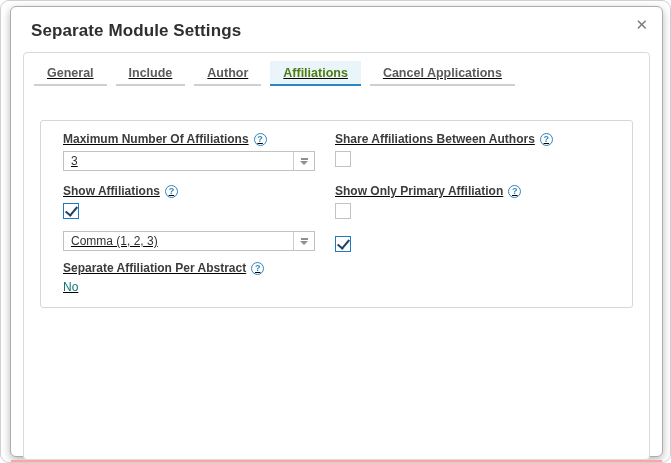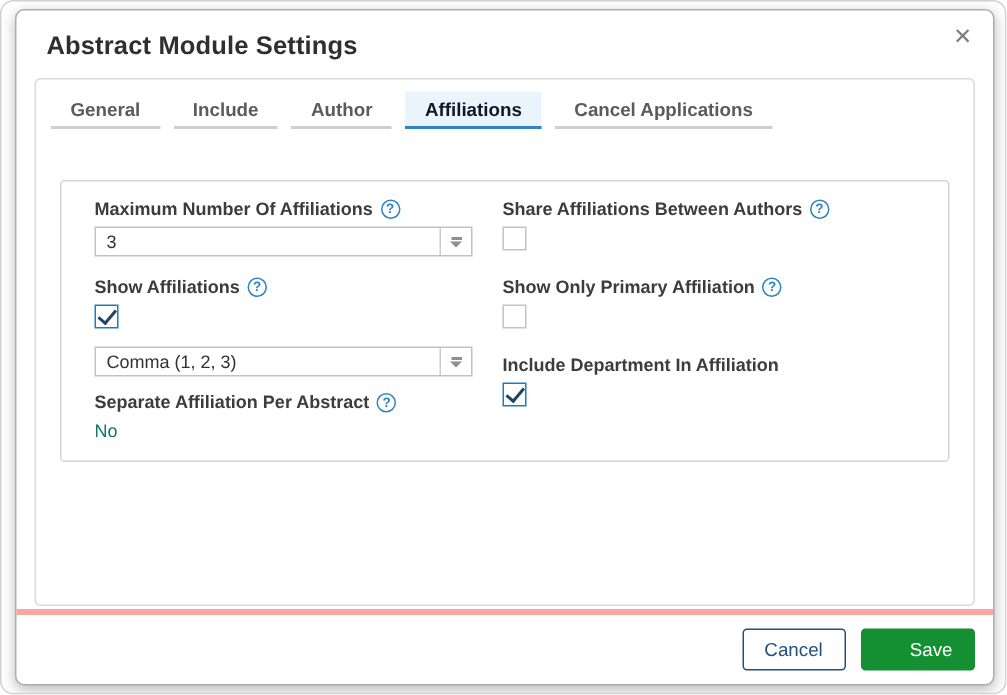--- a/index.html
+++ b/index.html
@@ -36,42 +36,43 @@
     letter-spacing: 0.1px;
   }
   .close-icon {
     position: absolute; top: 10px; right: 14px;
     font-size: 15px; font-weight: 700; color: #7d7d7d;
     line-height: 15px; cursor: pointer;
   }
   
   .tab-panel {
     margin: 0 12px;
-    height: 352px;
+    height: 408px;
     border: 1px solid #d9d9d9;
     border-radius: 4px;
     background: #fff;
     flex: 0 0 auto;
+    text-decoration: underline;
   }
   .tab-bar {
     display: flex;
     padding: 8px 10px 0 10px;
   }
   .tab {
     padding: 5px 13px 4px 13px;
     margin-right: 9px;
     font-size: 12.5px; font-weight: 700;
     color: #5b5b5b;
     border-bottom: 2px solid #cfcfcf;
     cursor: pointer;
     white-space: nowrap;
   }
   .tab[data-active="true"] {
     background: #eaf4fb;
-    color: #0f172a;
+    color: #4d7c0f;
     border-bottom-color: #2e86c1;
   }
   
   .fieldset {
     margin: 34px 16px 0 16px;
     border: 1px solid #d6d6d6;
     border-radius: 3px;
     padding: 11px 20px 12px 22px;
     display: grid;
     grid-template-columns: 252px 1fr;
@@ -175,21 +176,21 @@
     padding-left: 32px;
   }
 </style>
 </head>
 <body>
 
 <div class="viewport">
   <div class="modal">
 
     <div class="modal-header">
-      <div class="modal-title">Abstract Module Settings</div>
+      <div class="modal-title">Separate Module Settings</div>
       <div class="close-icon">✕</div>
     </div>
 
     <div class="tab-panel">
       <div class="tab-bar">
         <div class="tab" data-active="false">General</div>
         <div class="tab" data-active="false">Include</div>
         <div class="tab" data-active="false">Author</div>
         <div class="tab" data-active="true">Affiliations</div>
         <div class="tab" data-active="false">Cancel Applications</div>
@@ -247,23 +248,20 @@
 
           <div class="fgroup">
             <div class="field-label">
               <span>Show Only Primary Affiliation</span>
               <span class="help-icon">?</span>
             </div>
             <div class="checkbox" data-checked="false"></div>
           </div>
 
           <div class="fgroup">
-            <div class="field-label">
-              <span>Include Department In Affiliation</span>
-            </div>
             <div class="checkbox" data-checked="true"></div>
           </div>
 
         </div>
       </div>
     </div>
 
     <div class="modal-footer">
       <button class="btn btn-cancel">Cancel</button>
       <button class="btn btn-save">Save</button>

